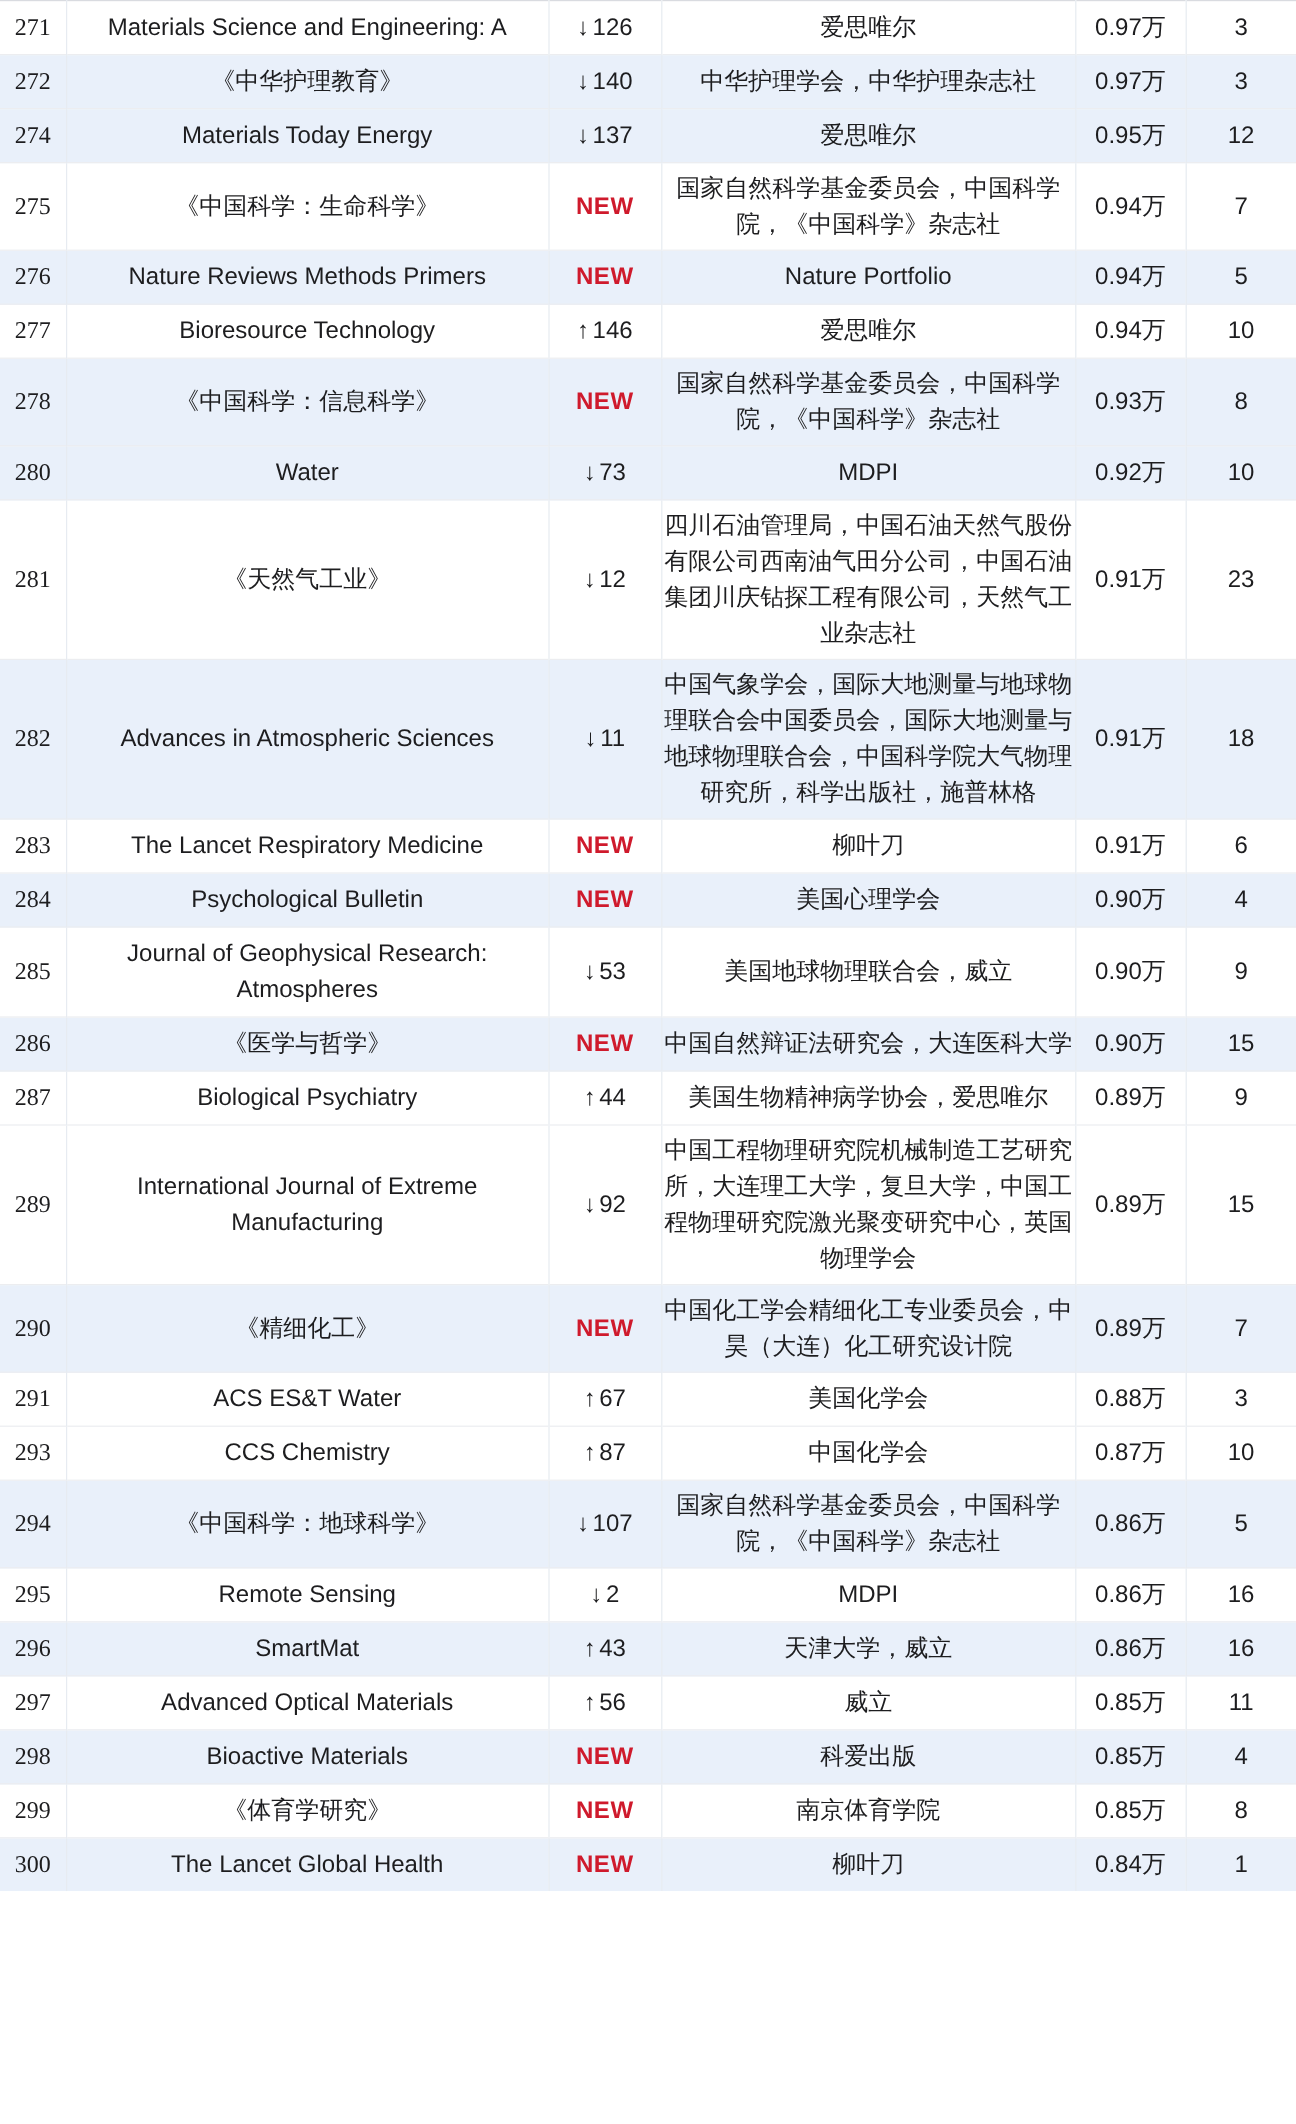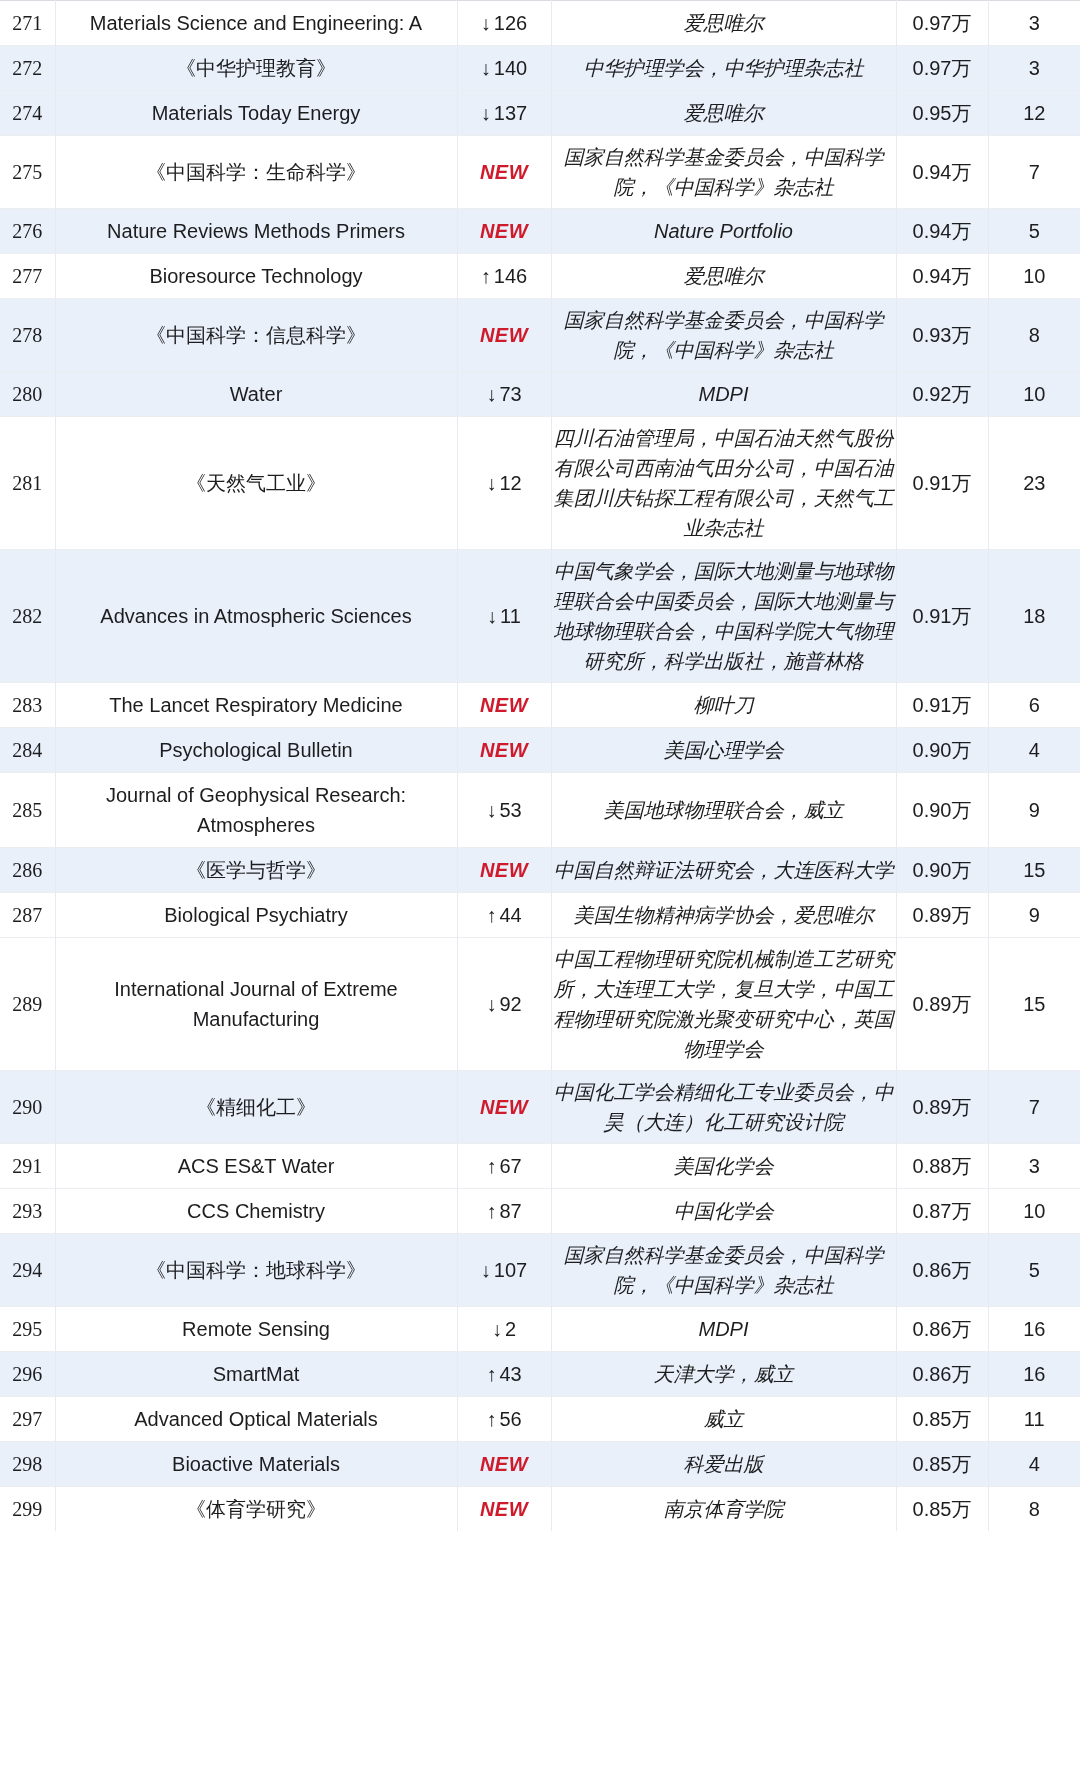--- a/index.html
+++ b/index.html
@@ -28,26 +28,25 @@
     vertical-align:middle;
     padding:6px 4px;
     word-break:break-word;
     overflow-wrap:break-word;
   }
   tr.alt td{background:var(--alt-row);}
   tr + tr td{border-top:1px solid var(--h-line);}
   td + td{border-left:1px solid var(--v-line);}
   .c-rank{font-variant-numeric:tabular-nums;font-family:Liberation Serif, serif;}
   .c-name{padding:7px 8px;}
-  .c-pub{padding:6px 2px;font-style:italic;}
+  .c-pub{padding:6px 2px;}
   .c-change .arrow{margin-right:3px;font-weight:400;}
   .c-change.new{
     color:var(--new-red);
     font-weight:700;
-    font-style:italic;
     letter-spacing:0.5px;
   }
 </style>
 </head>
 <body>
 
 <table>
   <colgroup>
     <col style="width:55px">
     <col style="width:402px">
@@ -250,14 +249,22 @@
     <td class="c-count">4</td>
   </tr>
       <tr>
     <td class="c-rank">299</td>
     <td class="c-name">《体育学研究》</td>
     <td class="c-change new">NEW</td>
     <td class="c-pub">南京体育学院</td>
     <td class="c-value">0.85万</td>
     <td class="c-count">8</td>
   </tr>
+      <tr class="alt">
+    <td class="c-rank">300</td>
+    <td class="c-name">The Lancet Global Health</td>
+    <td class="c-change new">NEW</td>
+    <td class="c-pub">柳叶刀</td>
+    <td class="c-value">0.84万</td>
+    <td class="c-count">1</td>
+  </tr>
     </tbody>
 </table>
 
 </body></html>

